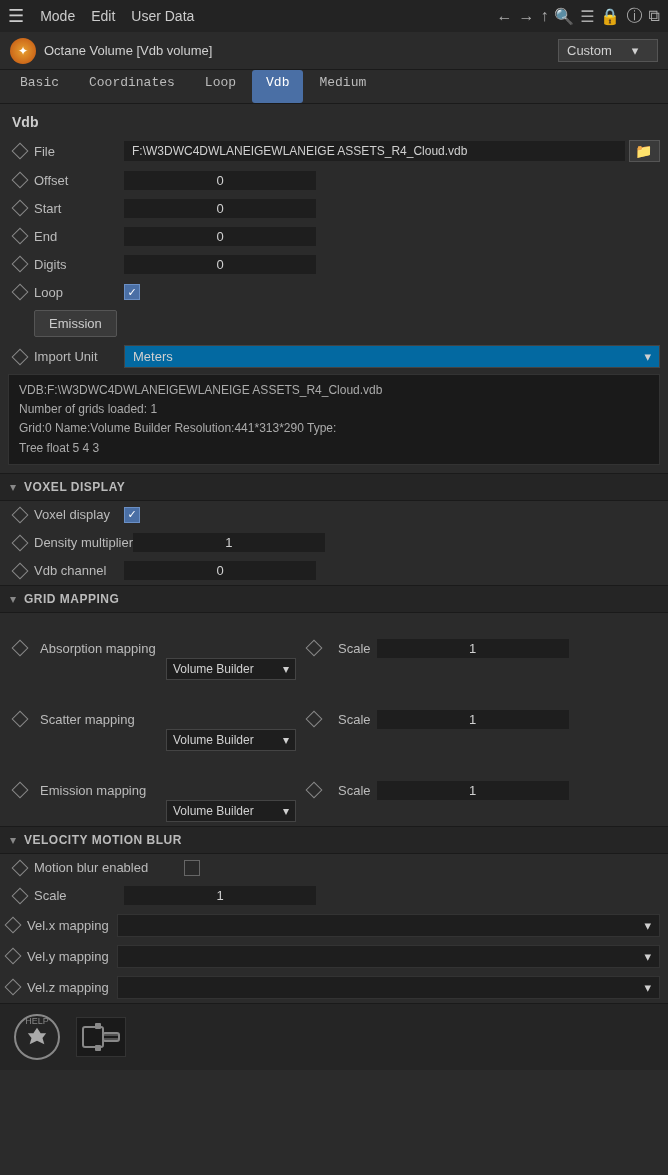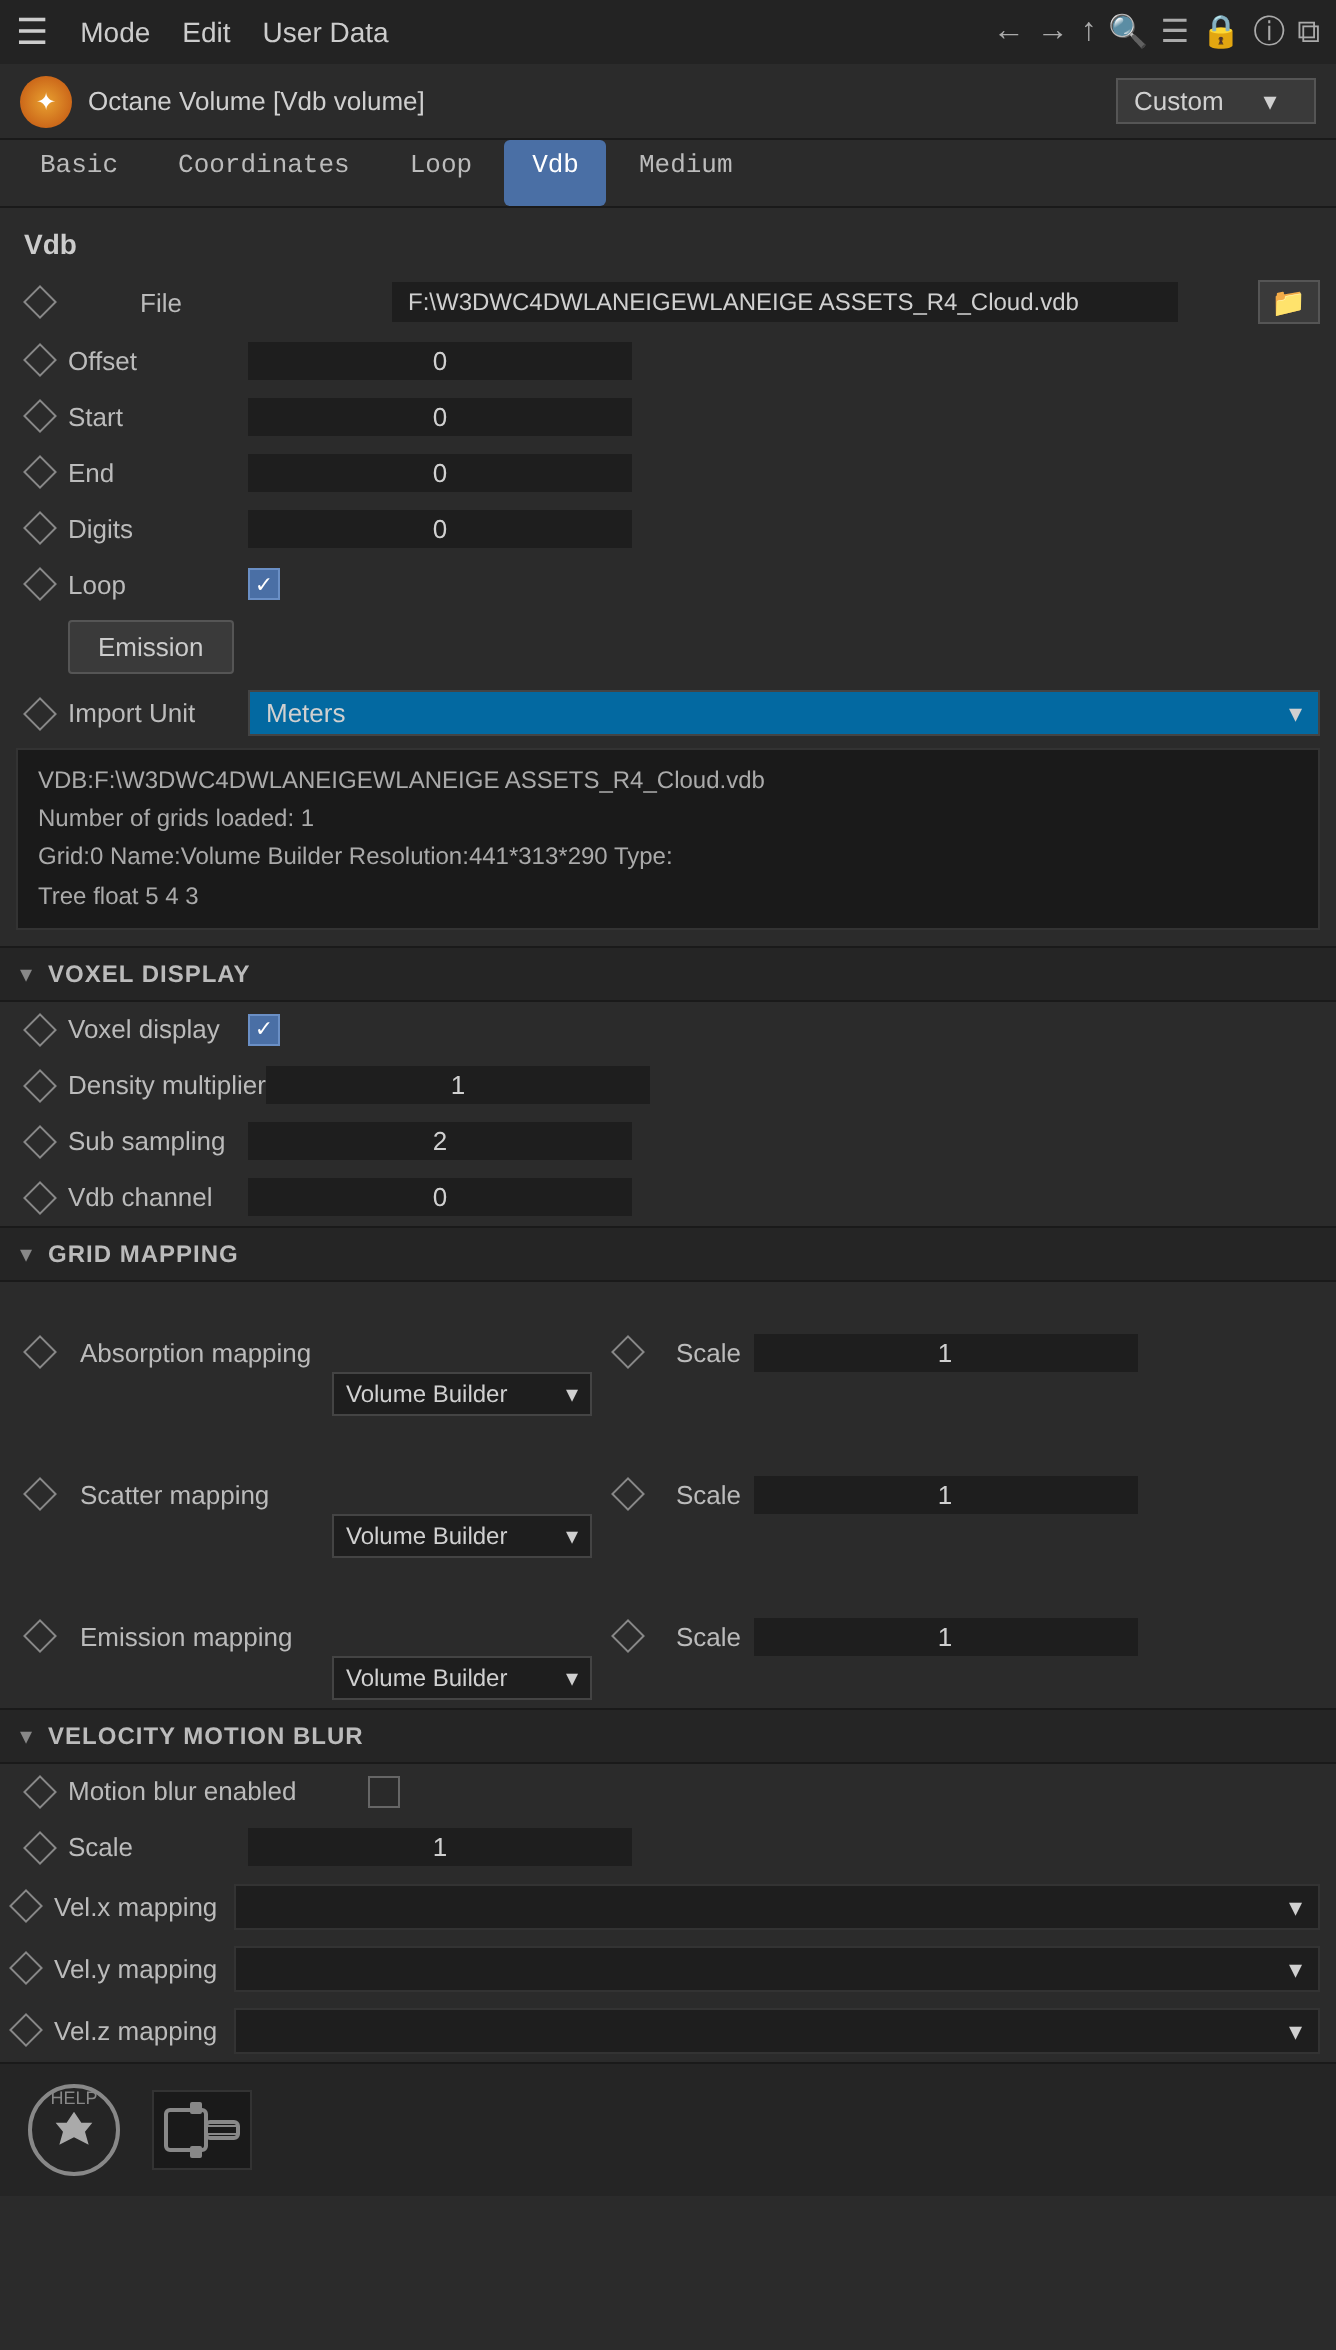--- a/index.html
+++ b/index.html
@@ -115,21 +115,20 @@
       color: #d0d0d0;
       padding: 2px 8px;
       font-size: 13px;
       min-width: 100px;
       text-align: center;
     }
     .file-row {
       display: flex;
       align-items: center;
       padding: 4px 8px 4px 14px;
-      gap: 36px;
     }
     .file-path {
       background: #1e1e1e;
       color: #d0d0d0;
       padding: 3px 8px;
       font-size: 12px;
       flex: 1;
       white-space: nowrap;
       overflow: hidden;
       text-overflow: ellipsis;
@@ -406,25 +405,20 @@
       <span class="checkmark">✓</span>
     </div>
   </div>
 
   <div class="field-row">
     <div class="diamond"></div>
     <span class="field-label">Density multiplier</span>
     <input class="field-value" type="text" value="1" style="">
   </div>
 
-  <div class="field-row">
-    <div class="diamond"></div>
-    <span class="field-label">Sub sampling</span>
-    <input class="field-value" type="text" value="2" style="">
-  </div>
 
   <div class="field-row">
     <div class="diamond"></div>
     <span class="field-label">Vdb channel</span>
     <input class="field-value" type="text" value="0" style="">
   </div>
 </div>
 
 <div class="collapsible-header">
   <span class="chevron">▾</span>

